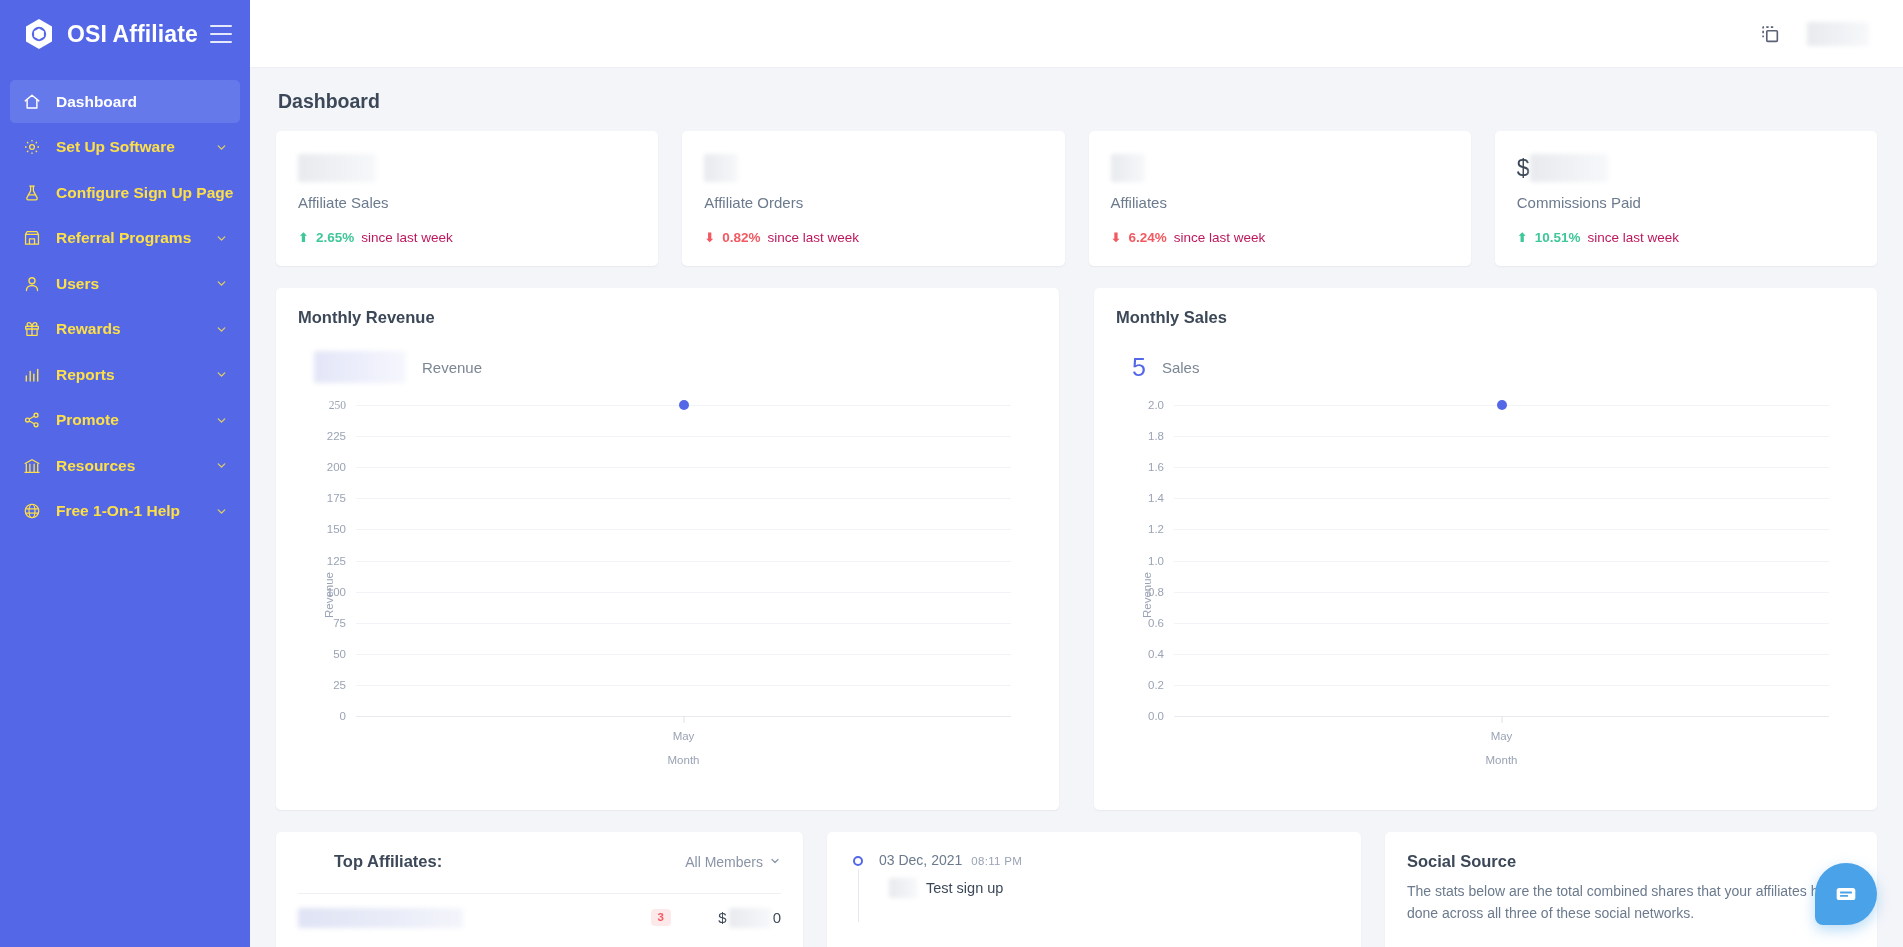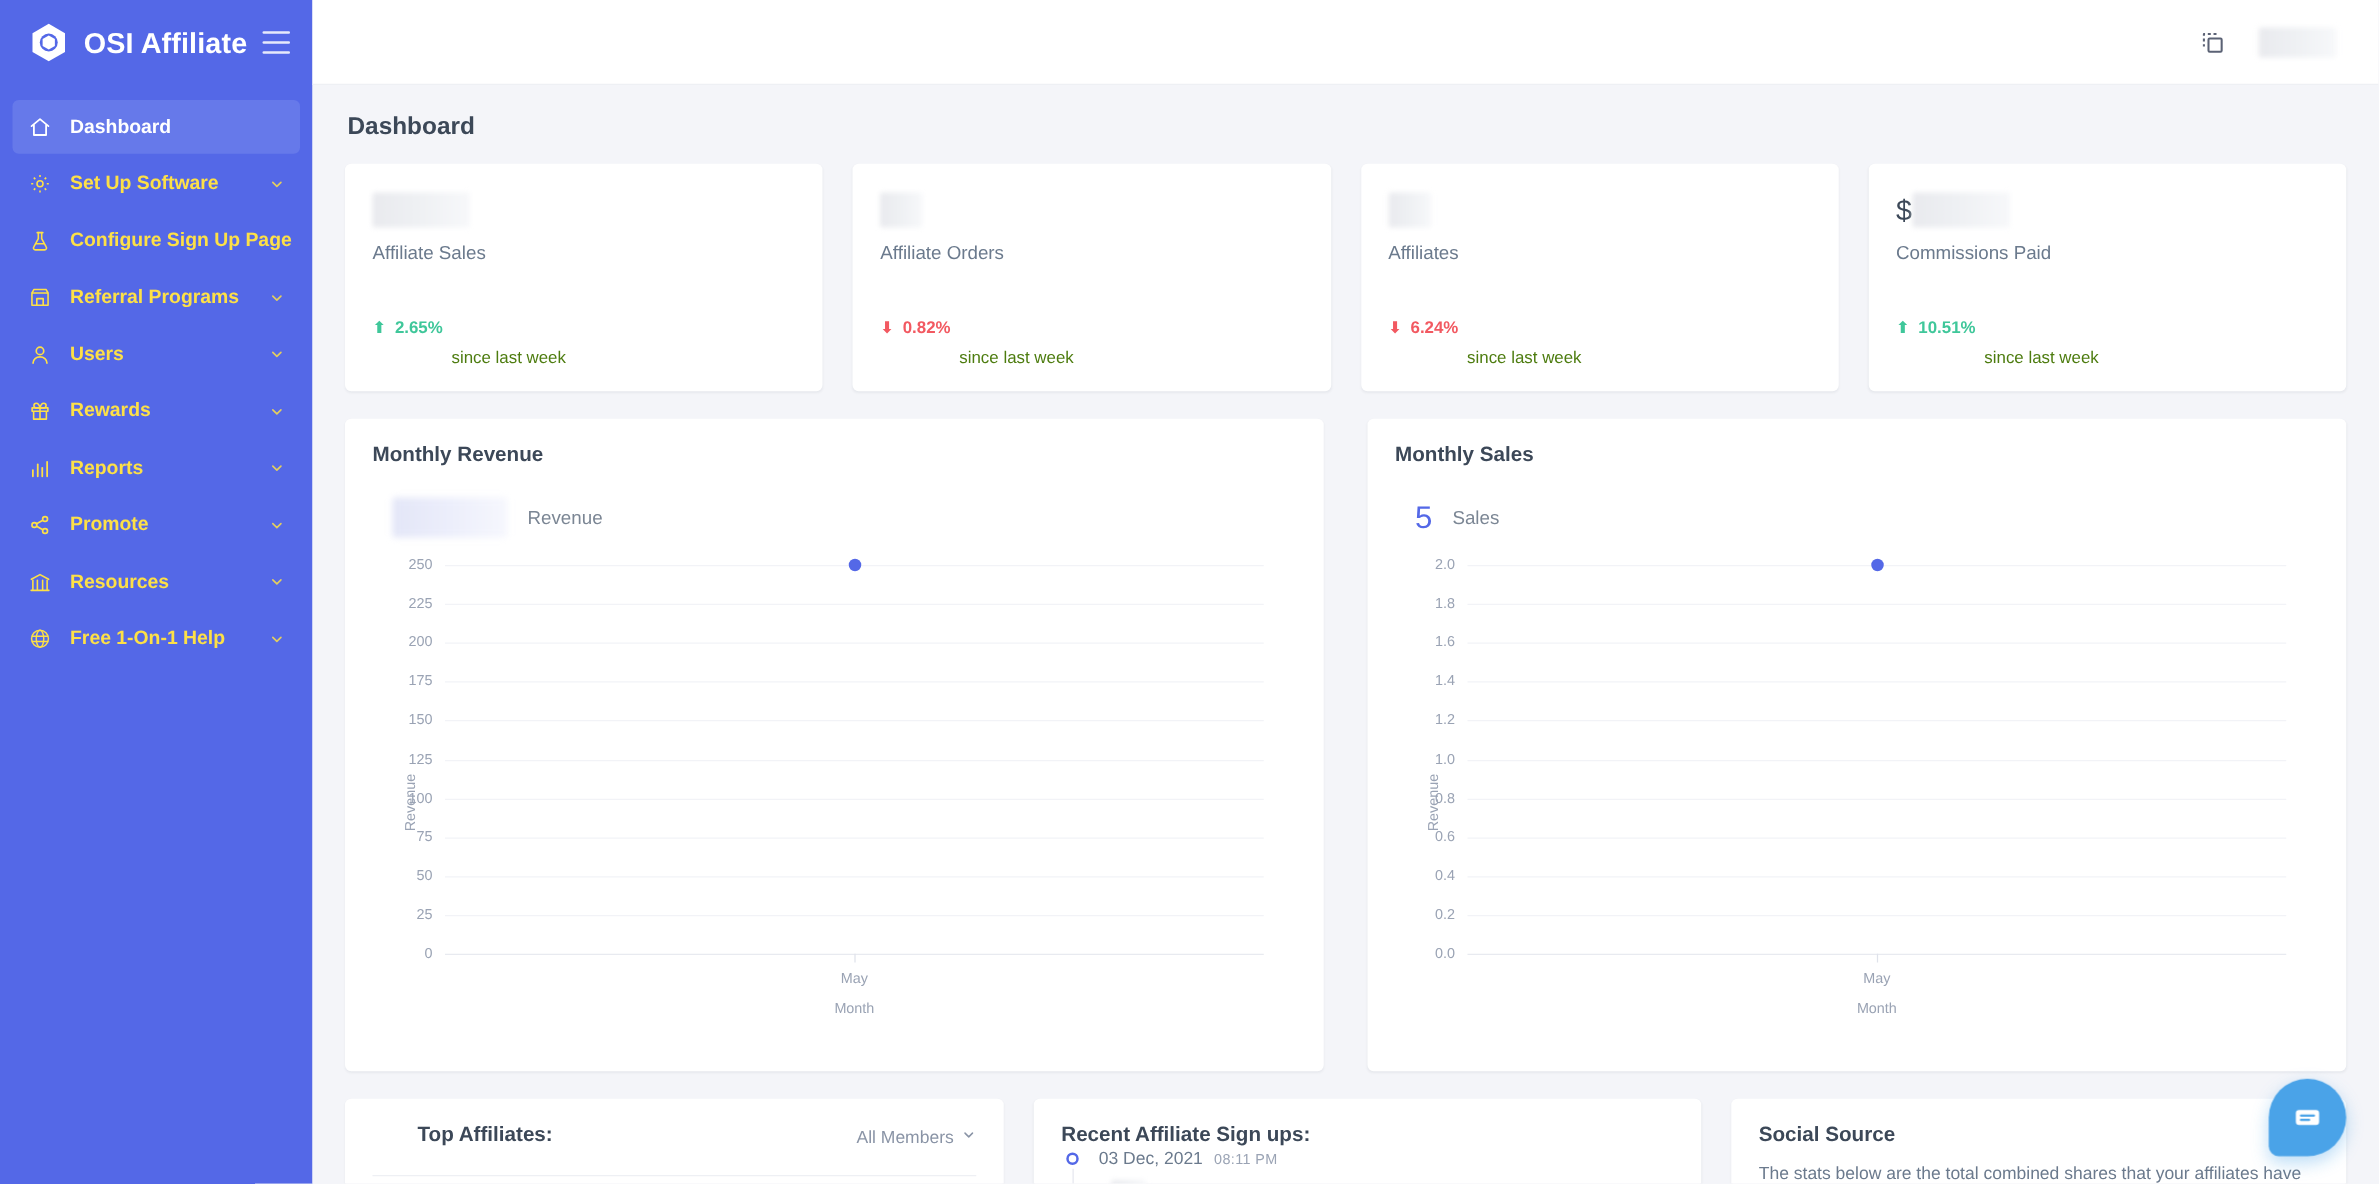--- a/index.html
+++ b/index.html
@@ -80,21 +80,21 @@
     min-height: 135px;
   }
   .stat-value-wrap { display: flex; align-items: center; height: 30px; }
   .stat-currency { font-size: 23px; color: #3c4858; font-weight: 400; line-height: 1; }
   .stat-redact-lg { width: 78px; height: 28px; }
   .stat-redact-sm { width: 34px; height: 28px; }
   .stat-label { font-size: 15px; color: #6b7a8d; margin-top: 11px; }
   .stat-delta { margin-top: 19px; font-size: 13.5px; display: flex; align-items: center; gap: 7px; }
   .delta-up { color: #3fc79a; font-weight: 600; }
   .delta-down { color: #f25961; font-weight: 600; }
-  .delta-note { color: #4d7c0f; margin-top: 48px; }
+  .delta-note { color: #be185d; }
   .arrow { font-size: 13px; line-height: 1; }
 
   
   .chart-row { display: flex; gap: 35px; margin-top: 22px; }
   .chart-card {
     flex: 1; background: #ffffff; border-radius: 5px;
     box-shadow: 0 1px 2px rgba(60,72,88,.07);
     padding: 20px 22px 16px 22px; height: 522px;
     display: flex; flex-direction: column;
   }
@@ -425,21 +425,21 @@
         <div class="chart-card">
           <div class="chart-title">Monthly Revenue</div>
           <div class="chart-kpi">
             <span class="kpi-redact"></span>
             <span class="kpi-word">Revenue</span>
           </div>
           <div class="plot">
             <span class="plot-ylabel">Revenue</span>
             <div class="plot-inner" id="plot0">
                 <div class="grid-row" style="top: 0%;"></div>
-                <div class="ytick" style="top: 0%;">250</div>
+                <div class="ytick" style="top: 0%; font-family: Liberation Serif, serif;">250</div>
                 <div class="grid-row" style="top: 10%;"></div>
                 <div class="ytick" style="top: 10%;">225</div>
                 <div class="grid-row" style="top: 20%;"></div>
                 <div class="ytick" style="top: 20%;">200</div>
                 <div class="grid-row" style="top: 30%;"></div>
                 <div class="ytick" style="top: 30%;">175</div>
                 <div class="grid-row" style="top: 40%;"></div>
                 <div class="ytick" style="top: 40%;">150</div>
                 <div class="grid-row" style="top: 50%;"></div>
                 <div class="ytick" style="top: 50%;">125</div>
@@ -523,21 +523,20 @@
               <span class="aff-amount">
                 <span>$</span>
                 <span class="redact aff-amount-redact"></span>
                 <span>0</span>
               </span>
             </div>
           </div>
         </div>
 
         <div class="panel panel-b">
-          <div class="panel-title">Recent Affiliate Sign ups:</div>
           <div class="signup-list">
             <div class="signup-item">
               <span class="signup-dot"></span>
               <span class="signup-line"></span>
               <div class="signup-date">
                 <span>03 Dec, 2021</span>
                 <span class="signup-time">08:11 PM</span>
               </div>
               <div class="signup-user">
                 <span class="redact signup-avatar-redact"></span>

